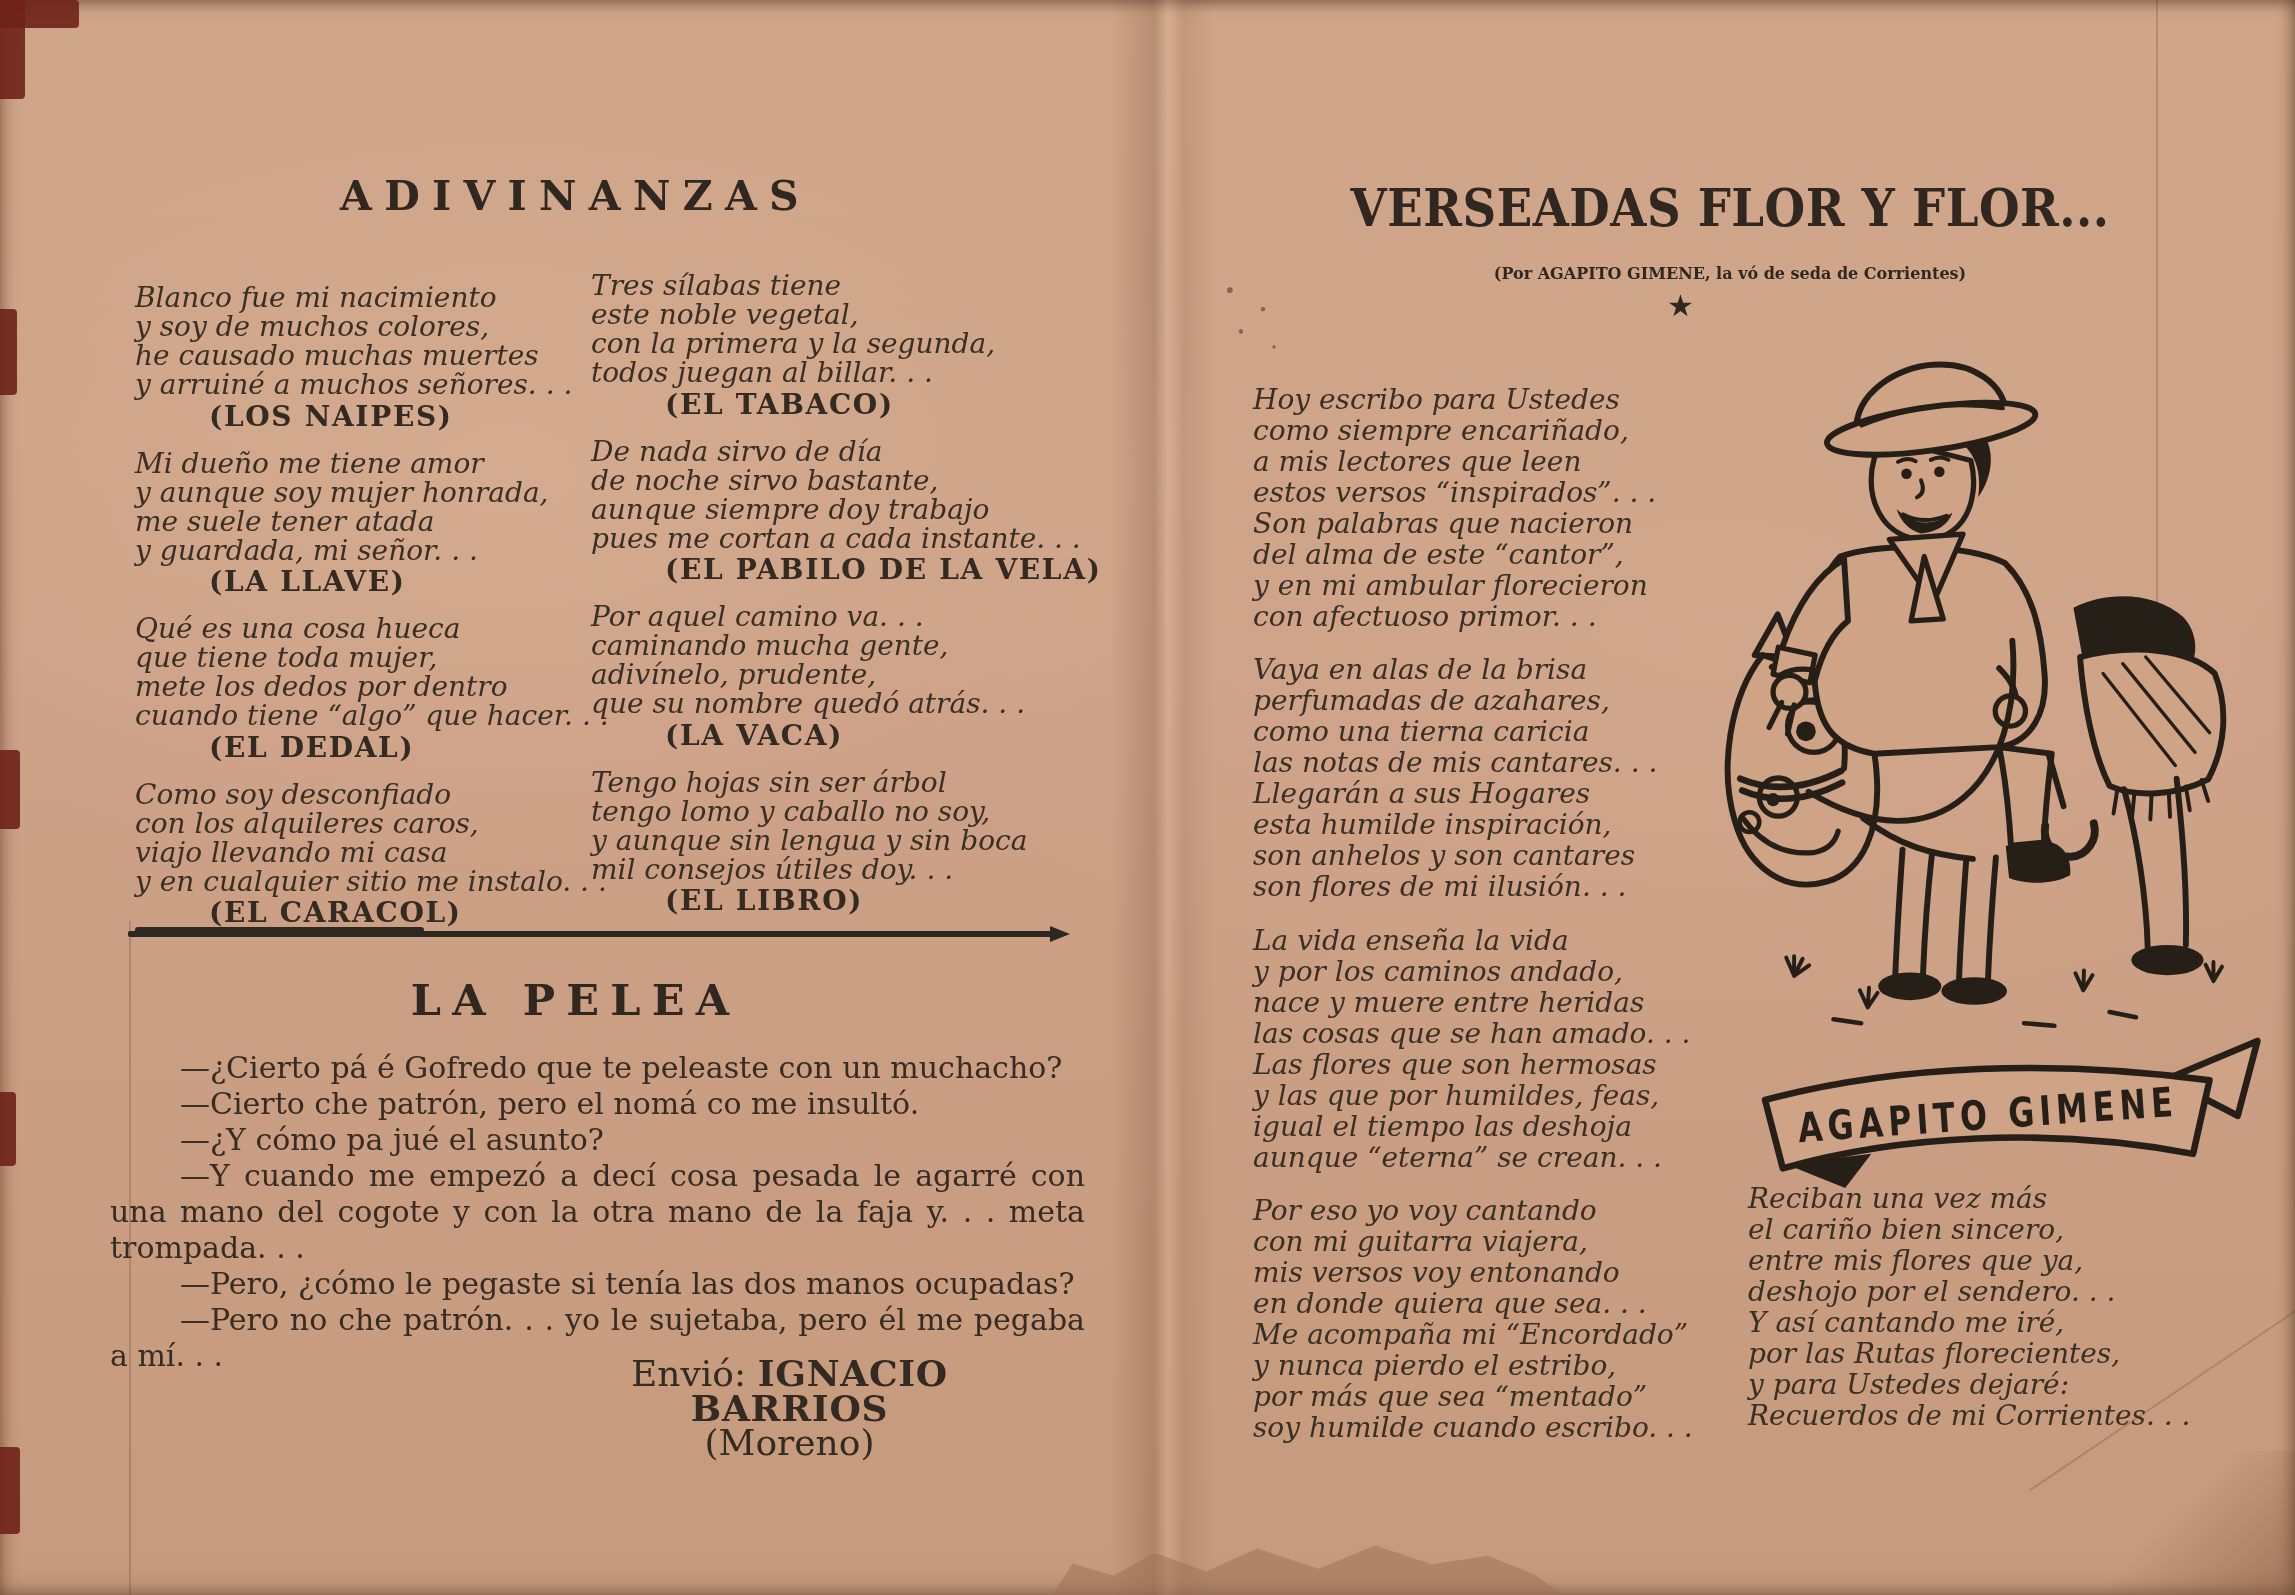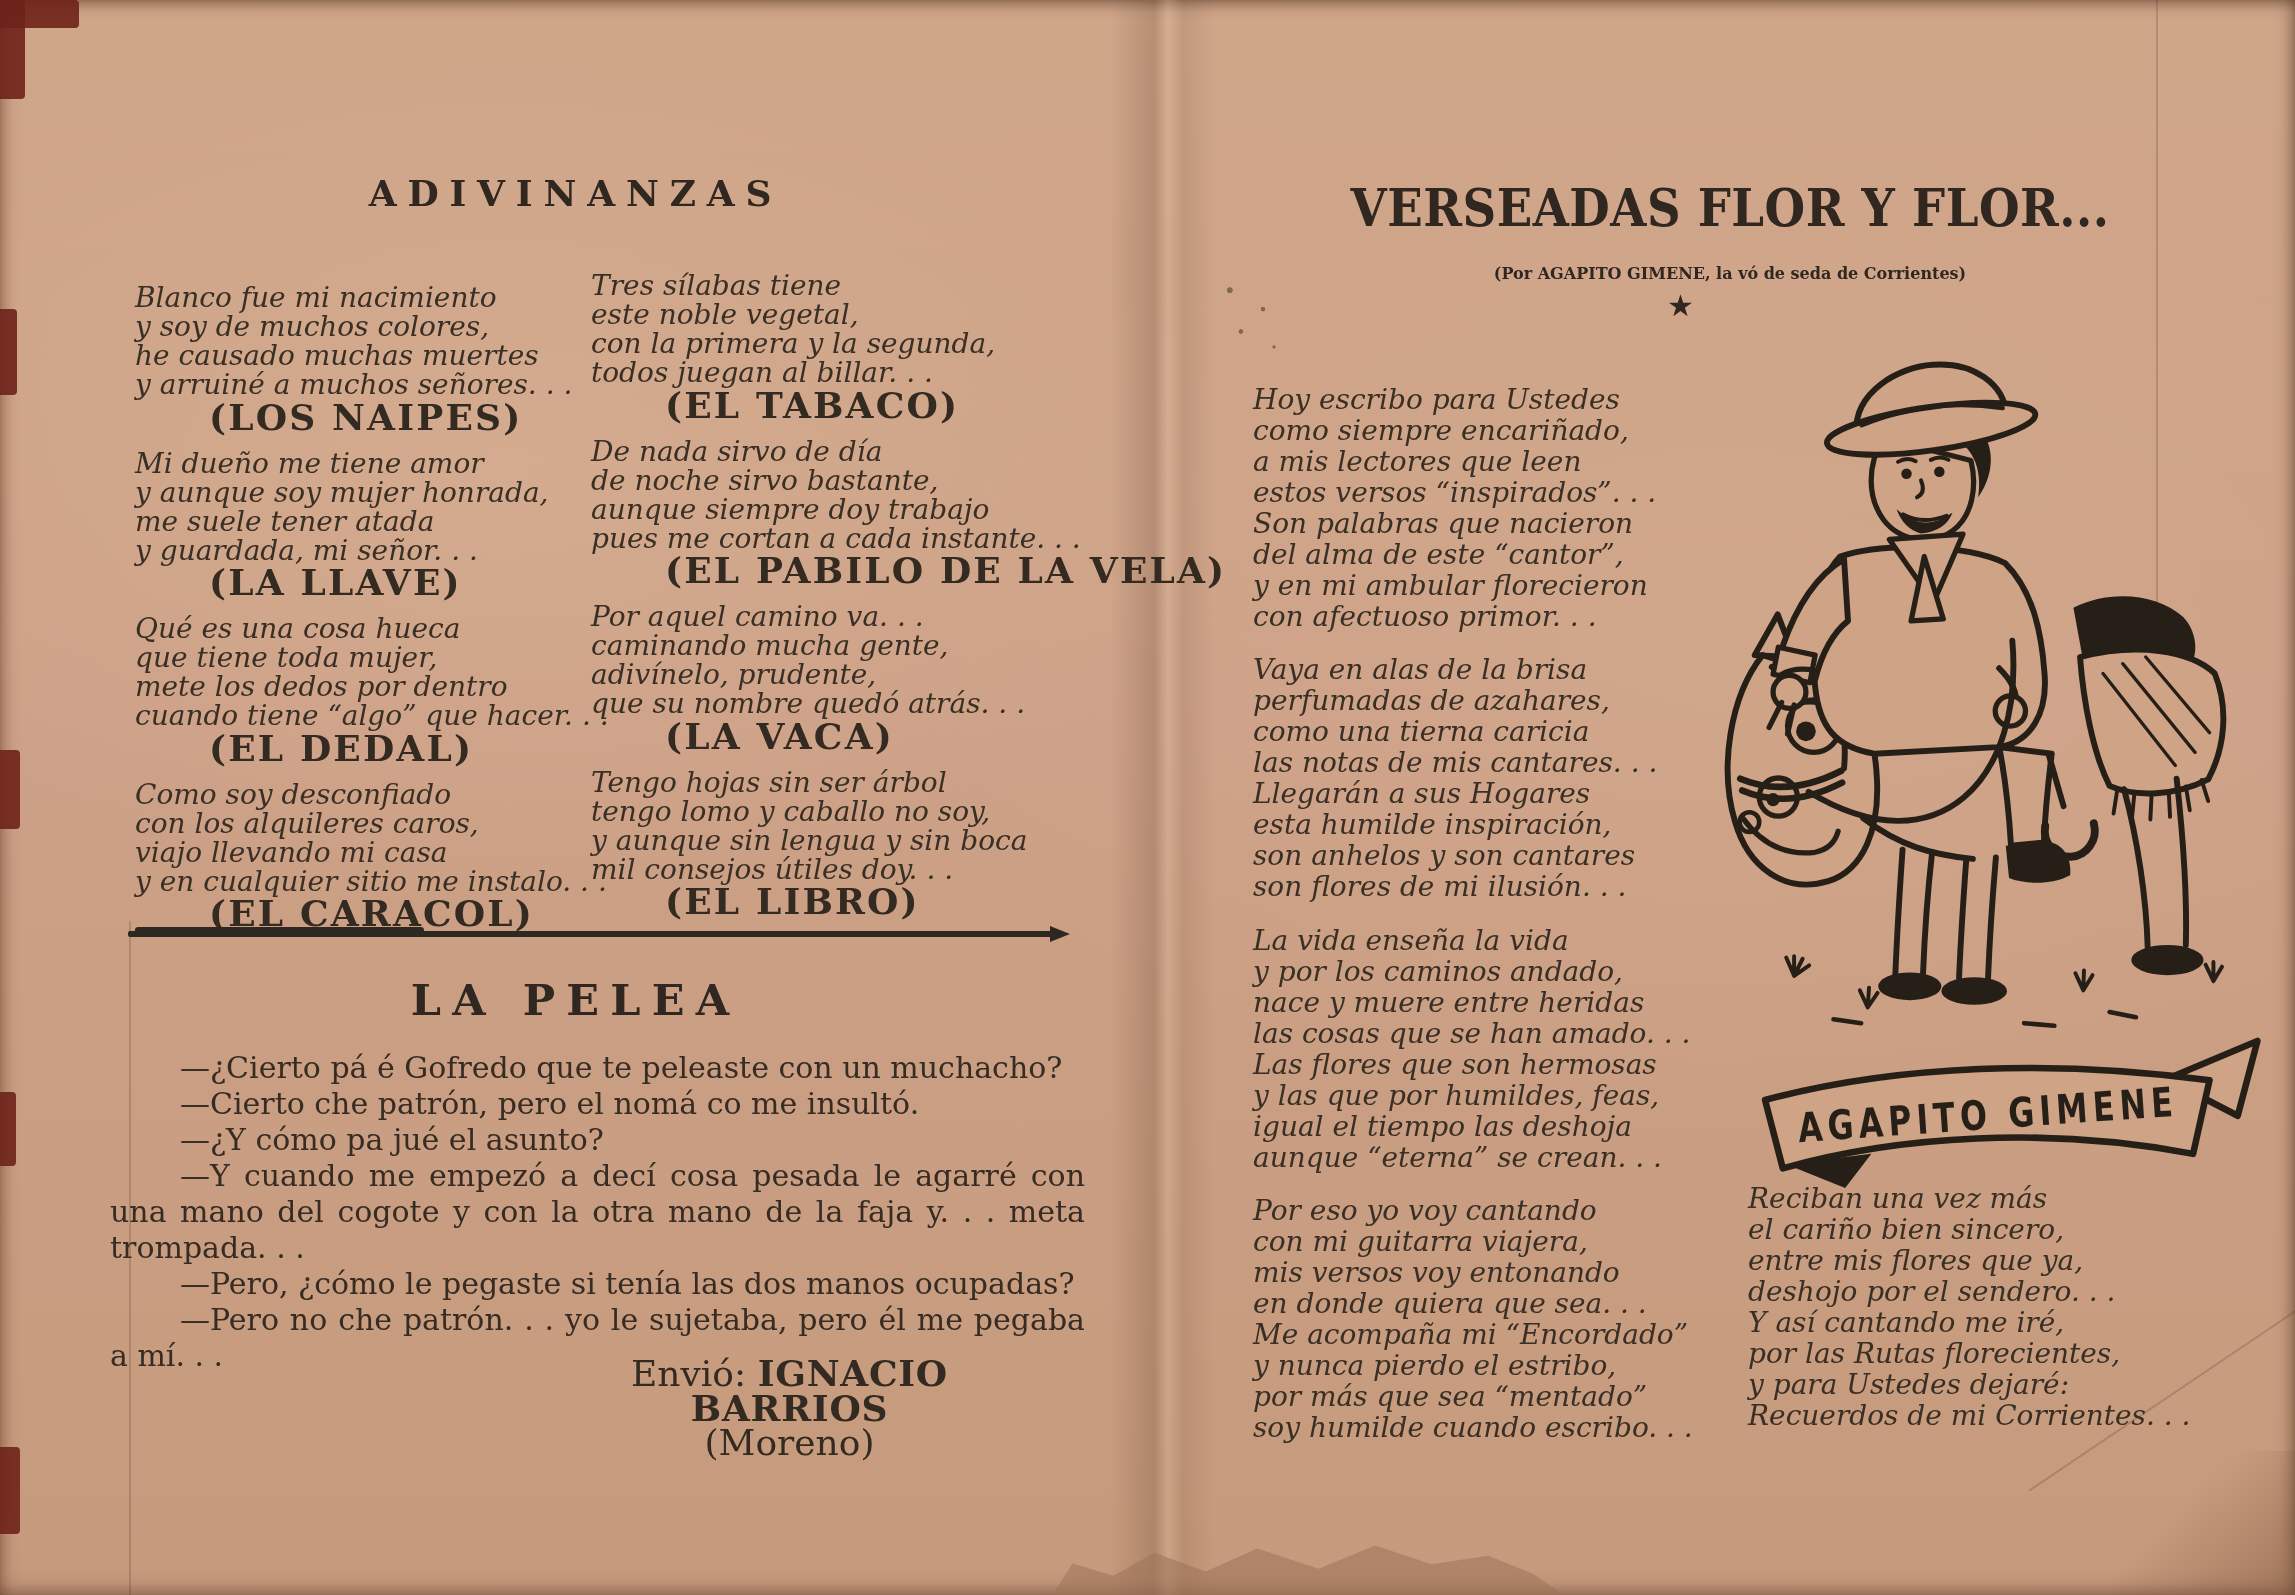--- a/index.html
+++ b/index.html
@@ -27,33 +27,33 @@
   .fold-br{position:absolute;right:0;bottom:0;width:184px;height:145px;
     background:linear-gradient(315deg, rgba(115,75,50,.45), transparent 62%);}
   .speckles{position:absolute;left:1214px;top:273px;width:79px;height:86px;opacity:.55;
     background:
      radial-gradient(circle at 20% 20%, #46352a 0 2.6px, transparent 3.3px),
      radial-gradient(circle at 62% 42%, #46352a 0 2px, transparent 2.6px),
      radial-gradient(circle at 34% 68%, #46352a 0 2px, transparent 2.6px),
      radial-gradient(circle at 76% 86%, #46352a 0 1.3px, transparent 2px);}
   
   .page-title{position:absolute;text-align:center;font-weight:bold;color:#2f2720;}
-  #title-left{left:66px;top:172px;width:1019px;font-size:36px;letter-spacing:.30em;}
+  #title-left{left:66px;top:172px;width:1019px;font-size:41px;letter-spacing:.30em;}
   #title-pelea{left:66px;top:975px;width:1019px;font-size:43px;letter-spacing:.26em;}
   #title-right{left:1217px;top:176px;width:1026px;font-size:53px;letter-spacing:.01em;
     transform:scaleX(.88);transform-origin:center;}
   #byline{position:absolute;left:1217px;top:264px;width:1026px;text-align:center;
     font-weight:bold;font-size:16px;color:#2f2720;}
   #star{position:absolute;left:1667px;top:288px;font-size:30px;color:#2f2720;}
   .col{position:absolute;top:271px;}
   #riddles-a{left:135px;width:434px;margin-top:12px;}
   #riddles-b{left:591px;width:487px;}
   .riddle{margin-bottom:17px;}
   .r-line{font-style:italic;font-size:28px;line-height:29px;white-space:nowrap;}
-  .answer{font-size:36px;font-weight:bold;line-height:30px;padding-left:74px;
+  .answer{font-size:28px;font-weight:bold;line-height:30px;padding-left:74px;
     letter-spacing:.06em;margin-top:2.6px;white-space:nowrap;color:#332a22;}
   .divider{position:absolute;left:128px;top:925px;width:942px;height:17px;}
   .divider .bar{position:absolute;left:0;right:17px;top:6px;height:6px;background:#2e2822;border-radius:2px;}
   .divider .bar-thick{position:absolute;left:6.6px;top:2px;width:289px;height:6px;background:#2e2822;border-radius:3.3px 3.3px 0 0;}
   .divider .tip{position:absolute;right:0;top:0.7px;width:0;height:0;
     border-left:20px solid #2e2822;border-top:8px solid transparent;border-bottom:8px solid transparent;}
   #dialog{position:absolute;left:110px;top:1050px;width:975px;}
   #dialog p{margin:0;font-size:30px;line-height:36px;text-indent:70px;text-align:justify;color:#362c23;}
   #sender{position:absolute;left:579px;top:1356px;width:421px;text-align:center;font-size:36px;line-height:34px;color:#332a22;}
   #sender .name{font-weight:bold;letter-spacing:.02em;}

